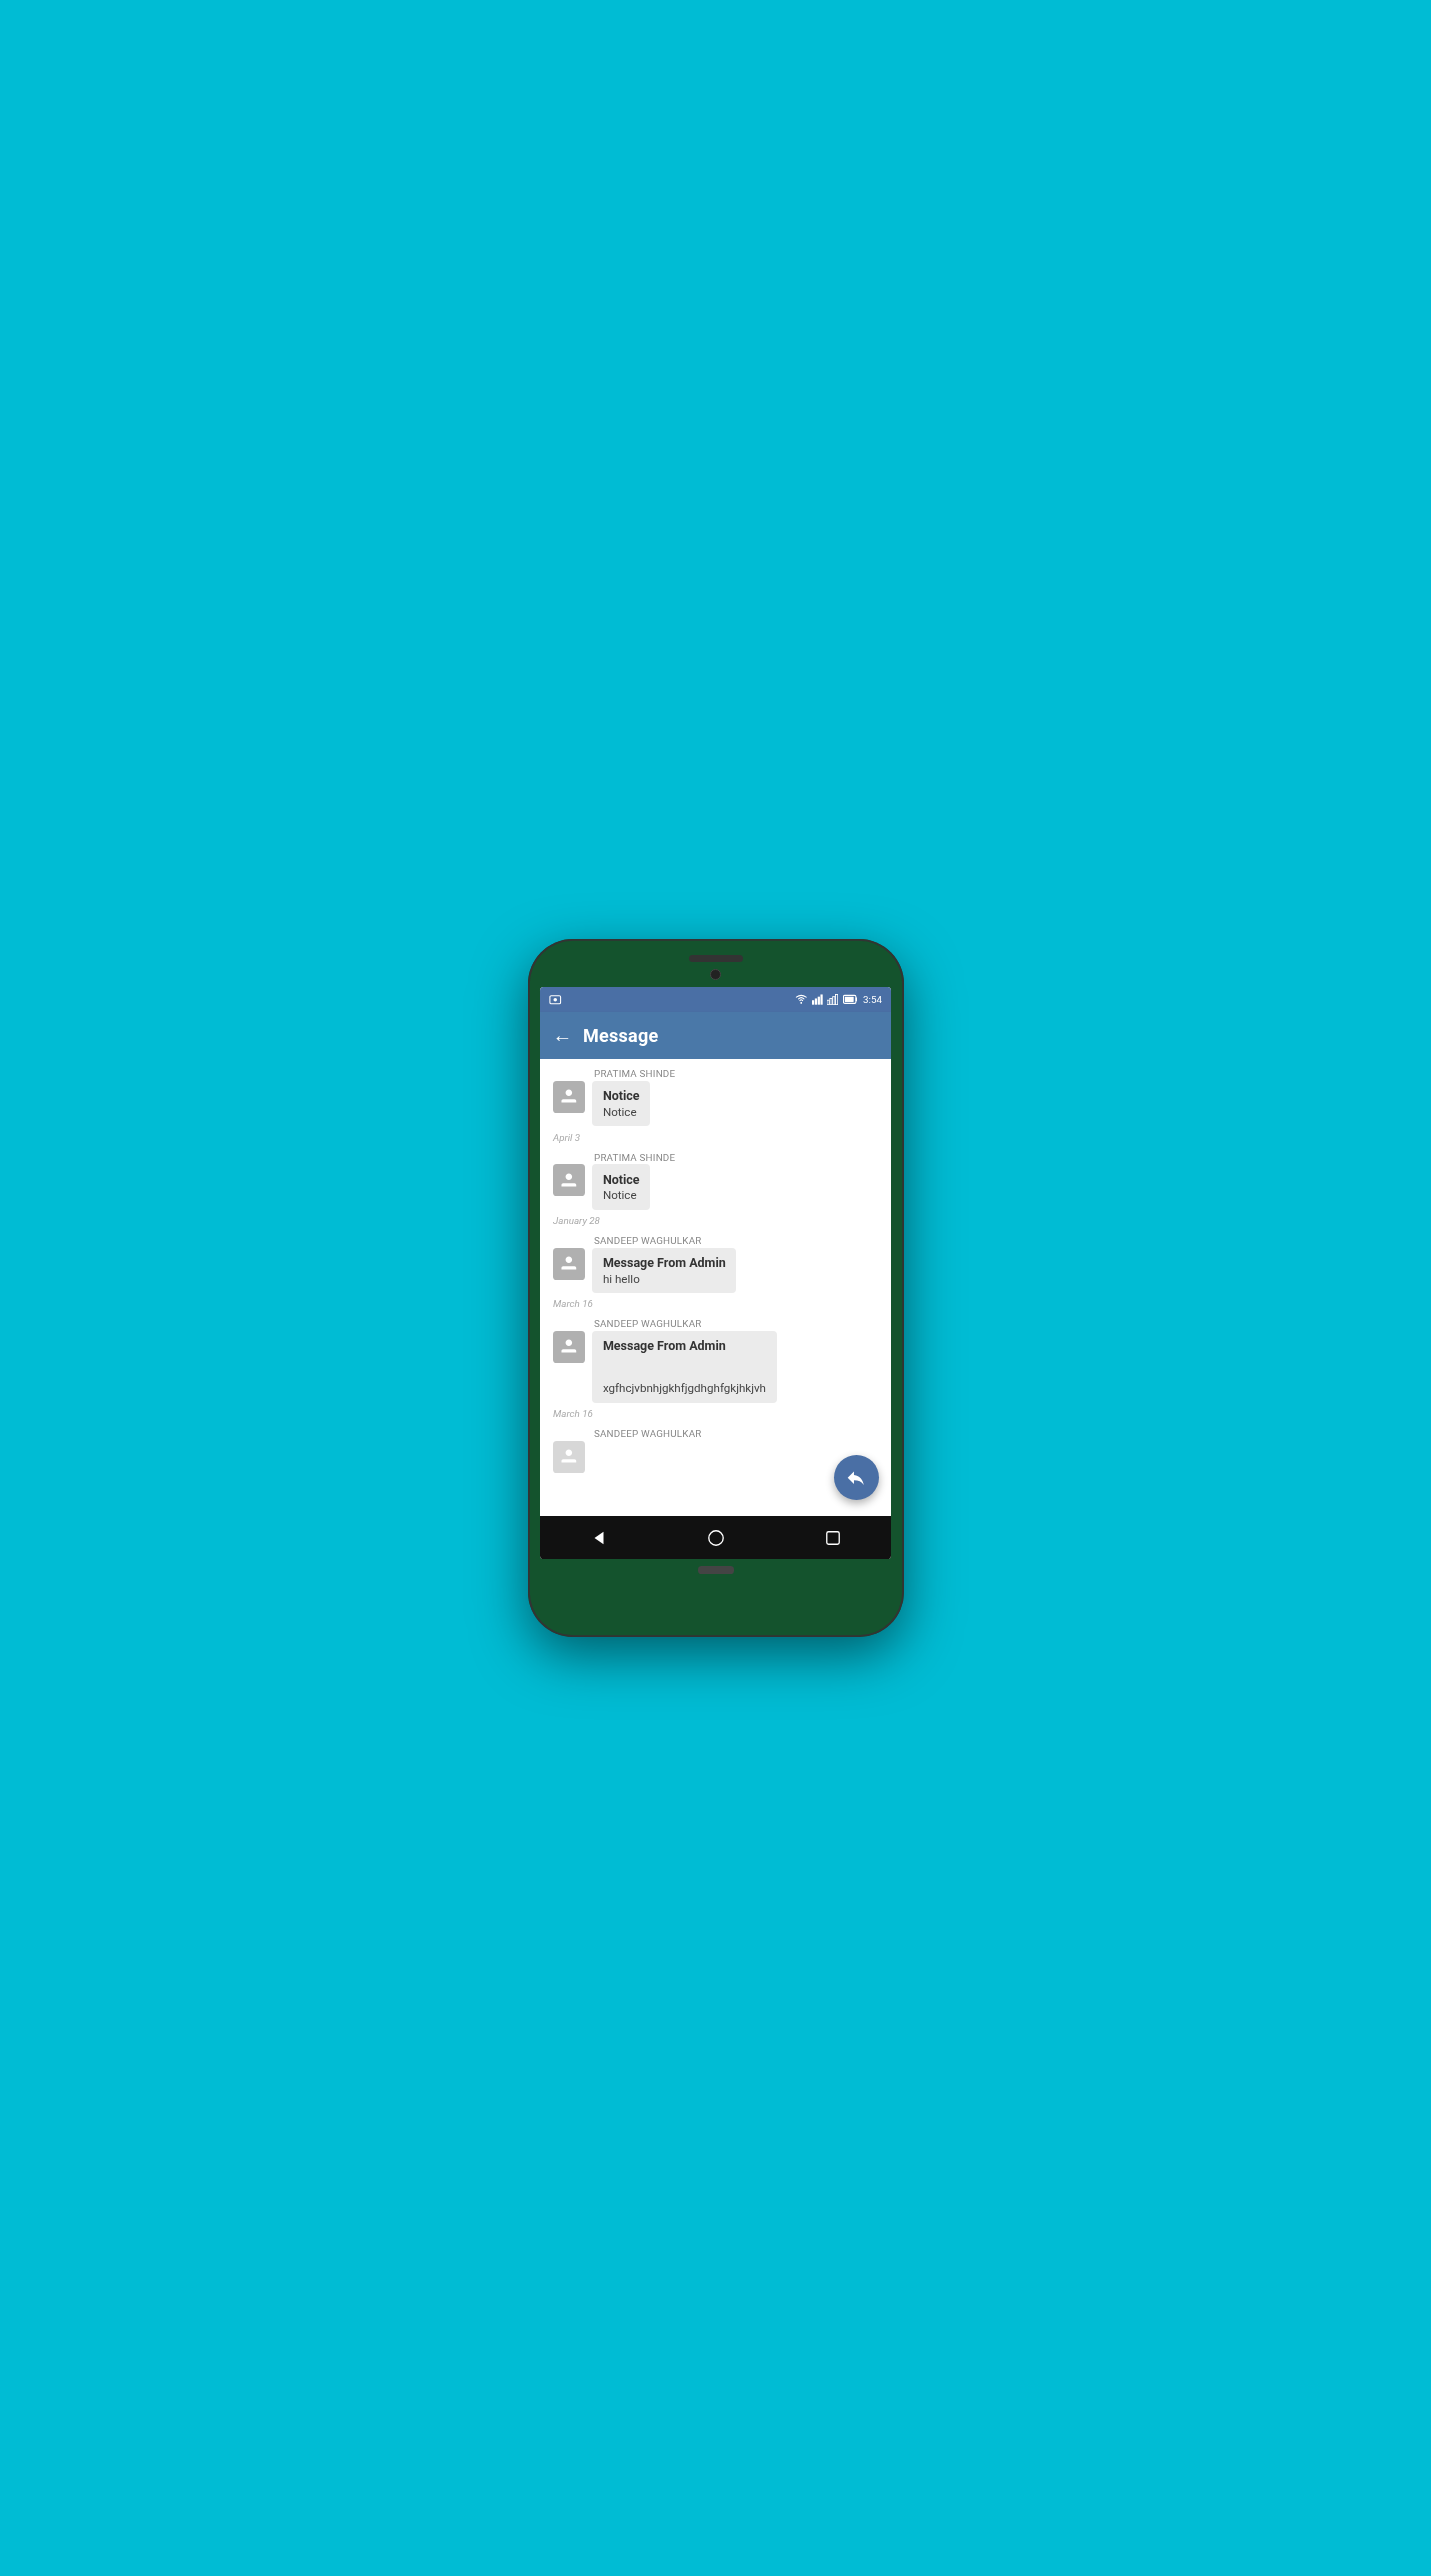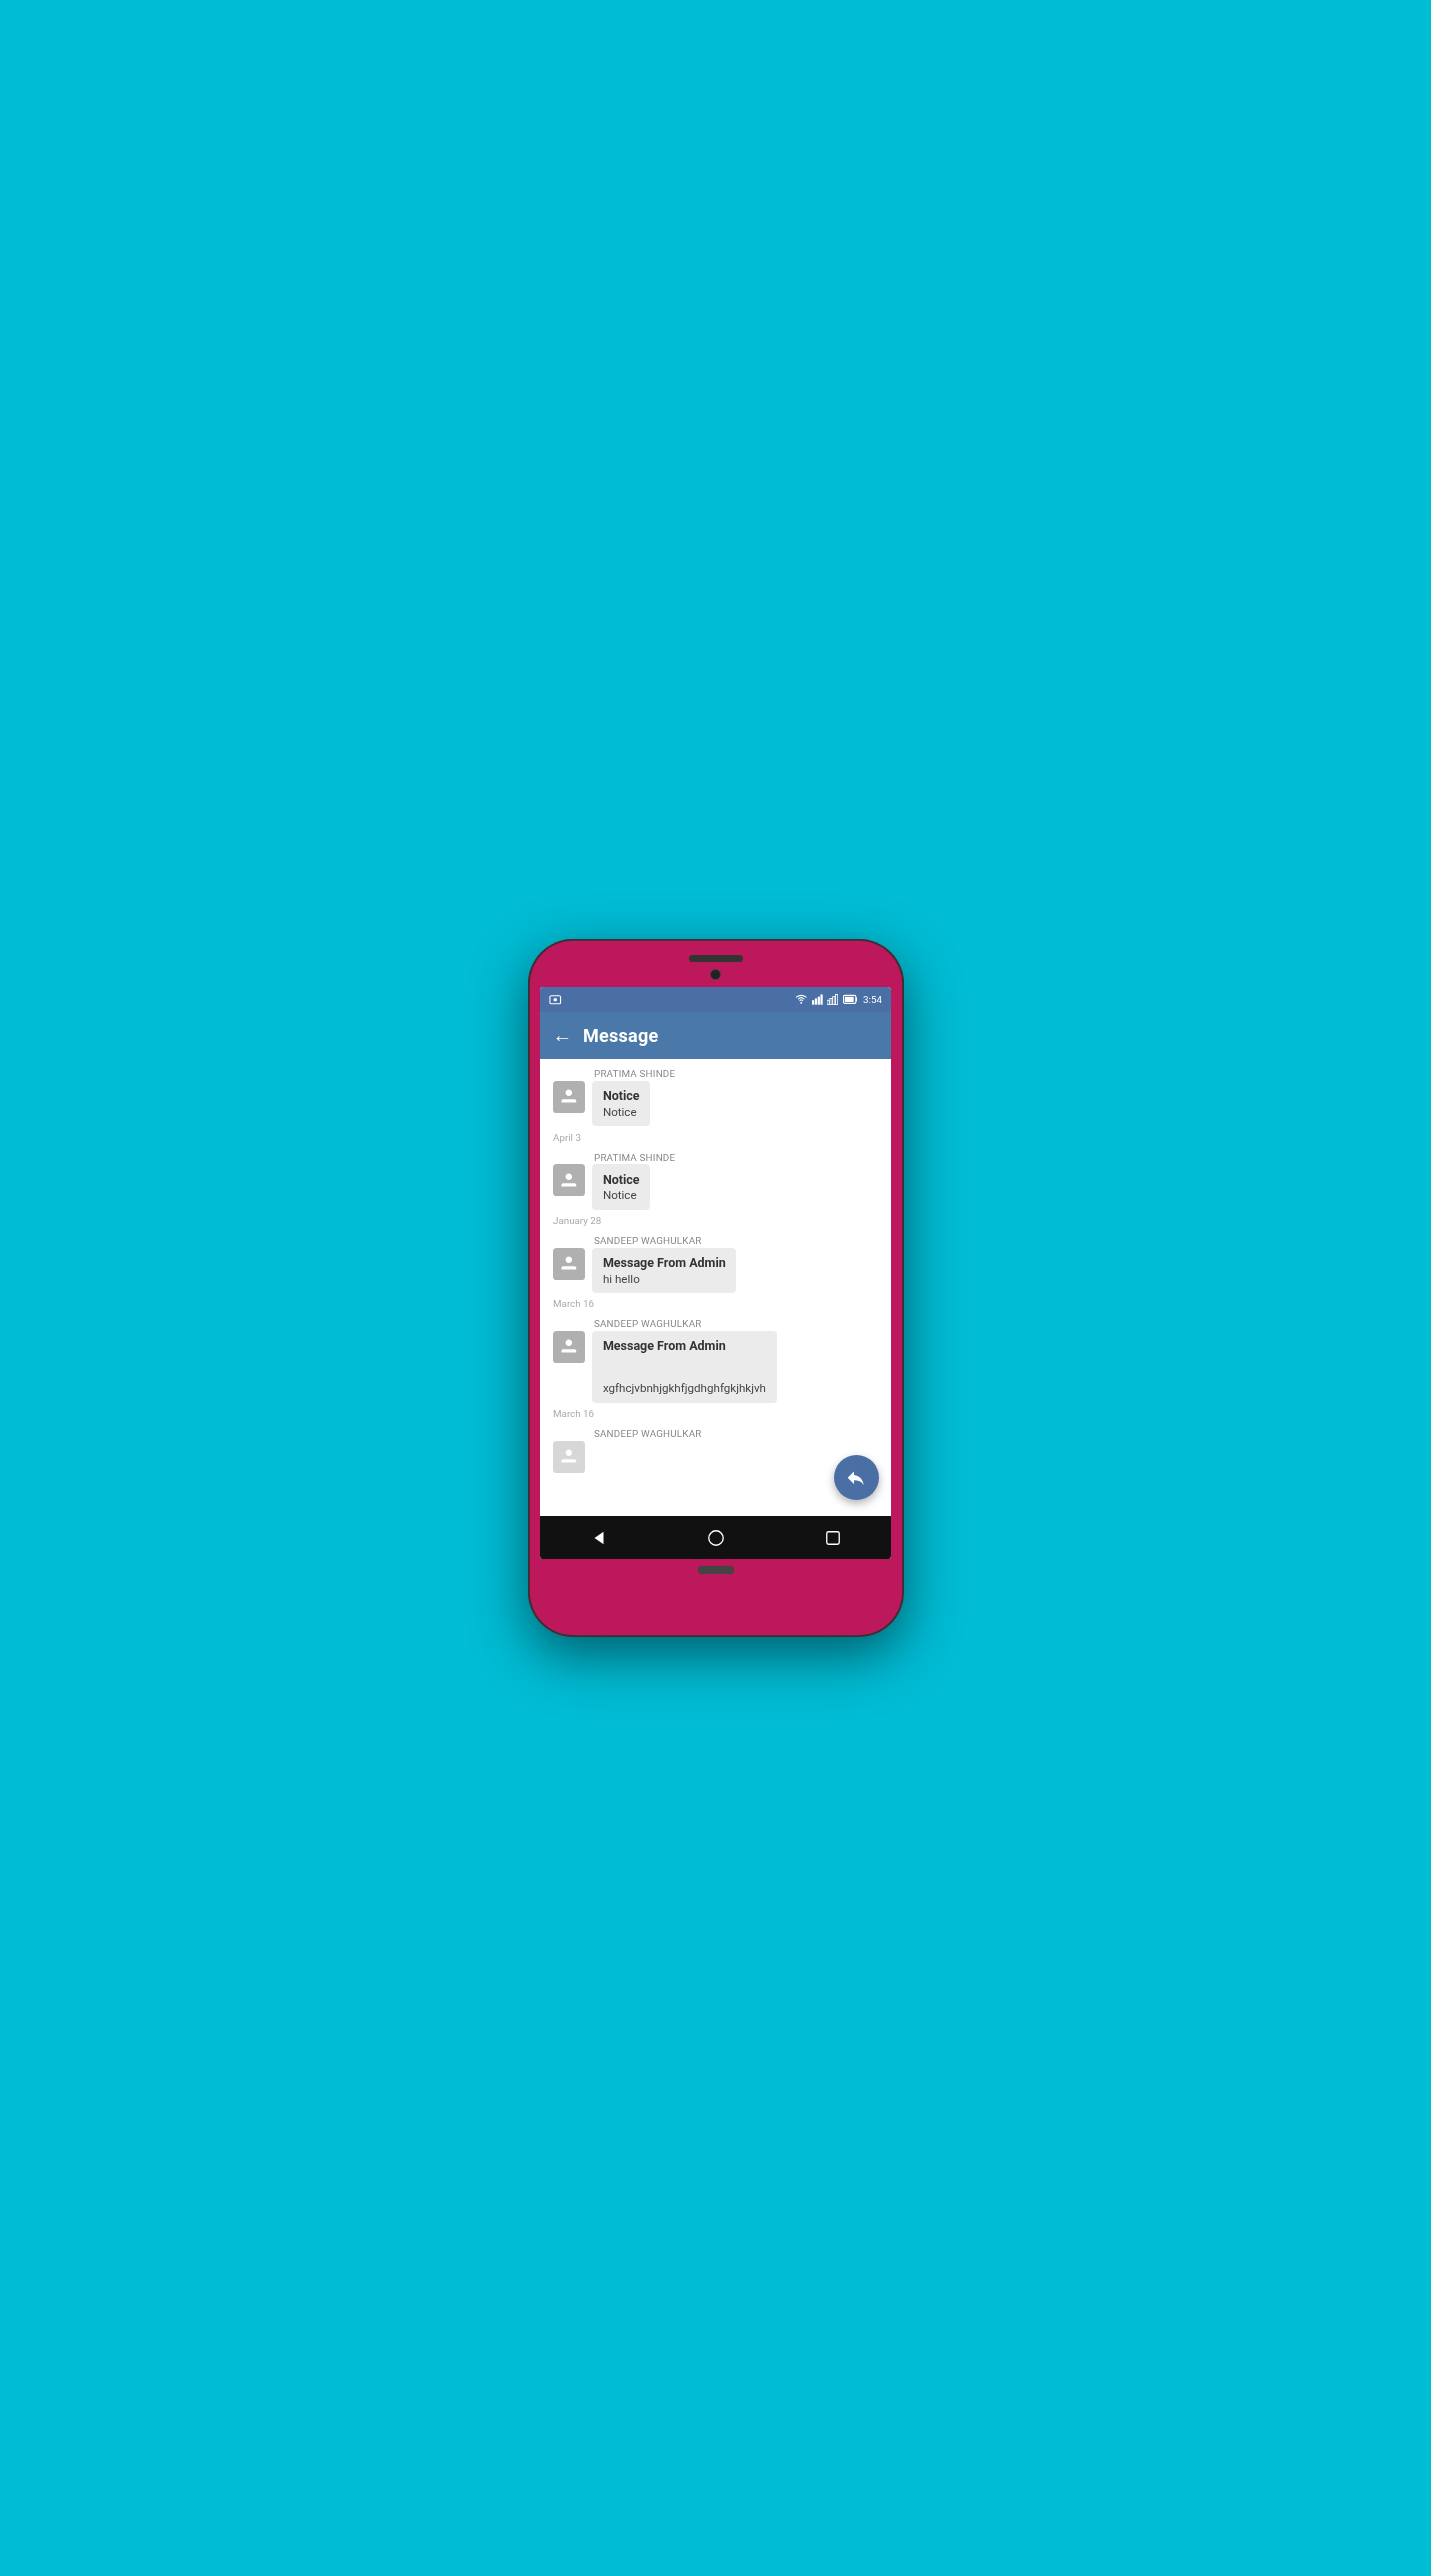--- a/index.html
+++ b/index.html
@@ -9,21 +9,21 @@
       display: flex;
       justify-content: center;
       align-items: center;
       min-height: 100vh;
       font-family: 'Roboto', Arial, sans-serif;
     }
 
     .phone-outer {
       width: 376px;
       height: 698px;
-      background: #be185d;
+      background: #14532d;
       border-radius: 45px;
       padding: 16px 12.5px;
       box-shadow: 0 18px 54px rgba(0,0,0,0.5), inset 0 0 0 1.8px #333;
       position: relative;
     }
 
     .phone-speaker {
       width: 54px;
       height: 7.2px;
       background: #333;
@@ -162,20 +162,21 @@
     }
 
     .bubble-body {
       font-size: 11.6px;
       color: #444;
     }
 
     .date-label {
       font-size: 9.8px;
       color: #aaa;
+      font-style: italic;
       margin: 3.6px 0 9px 0;
     }
 
     
     .fab {
       position: absolute;
       bottom: 16px;
       right: 12.5px;
       width: 45px;
       height: 45px;

